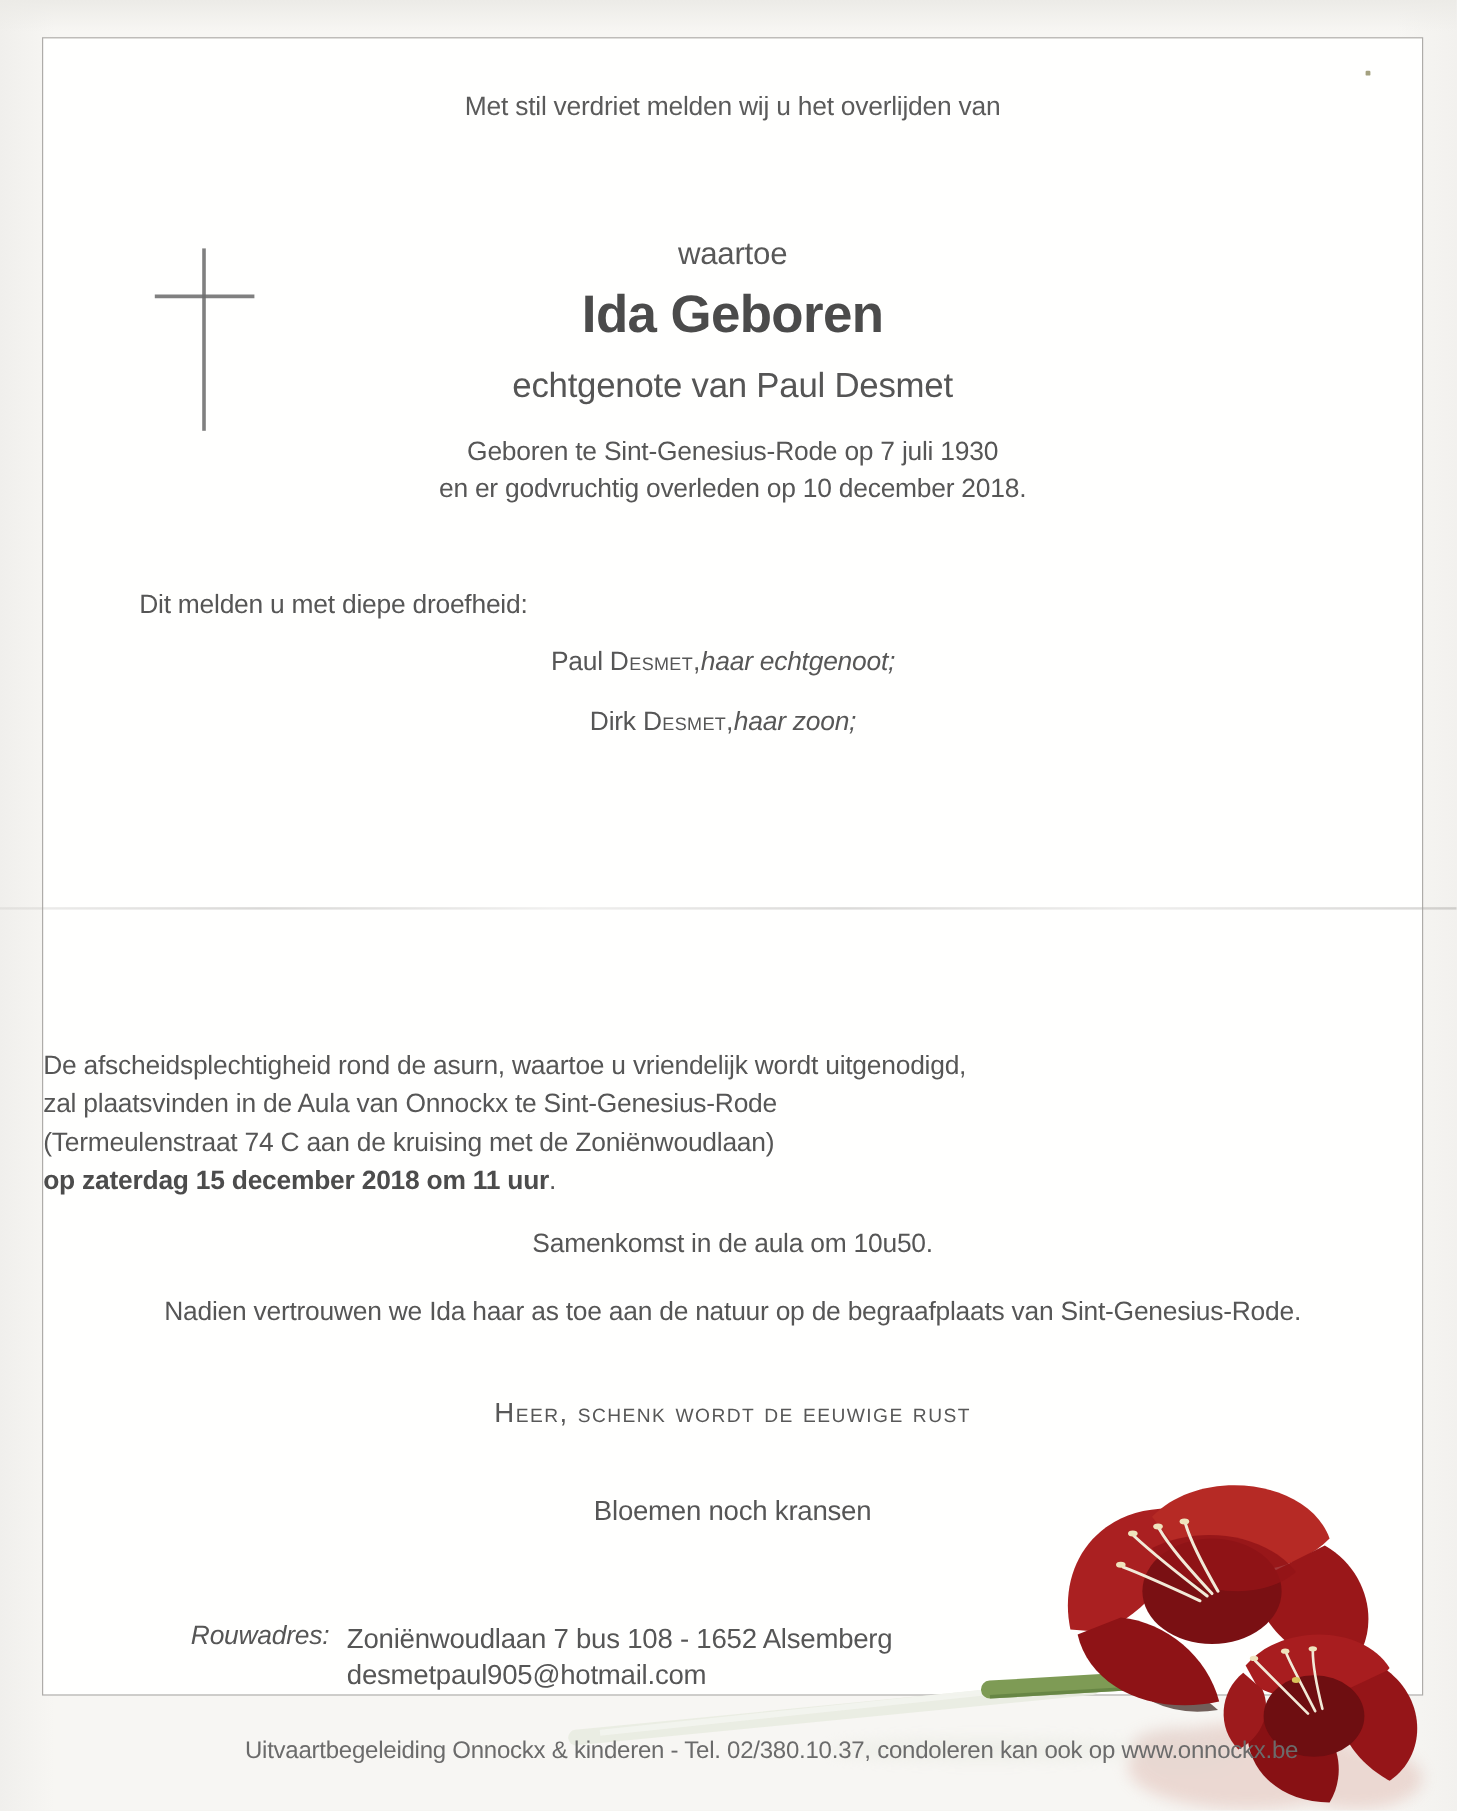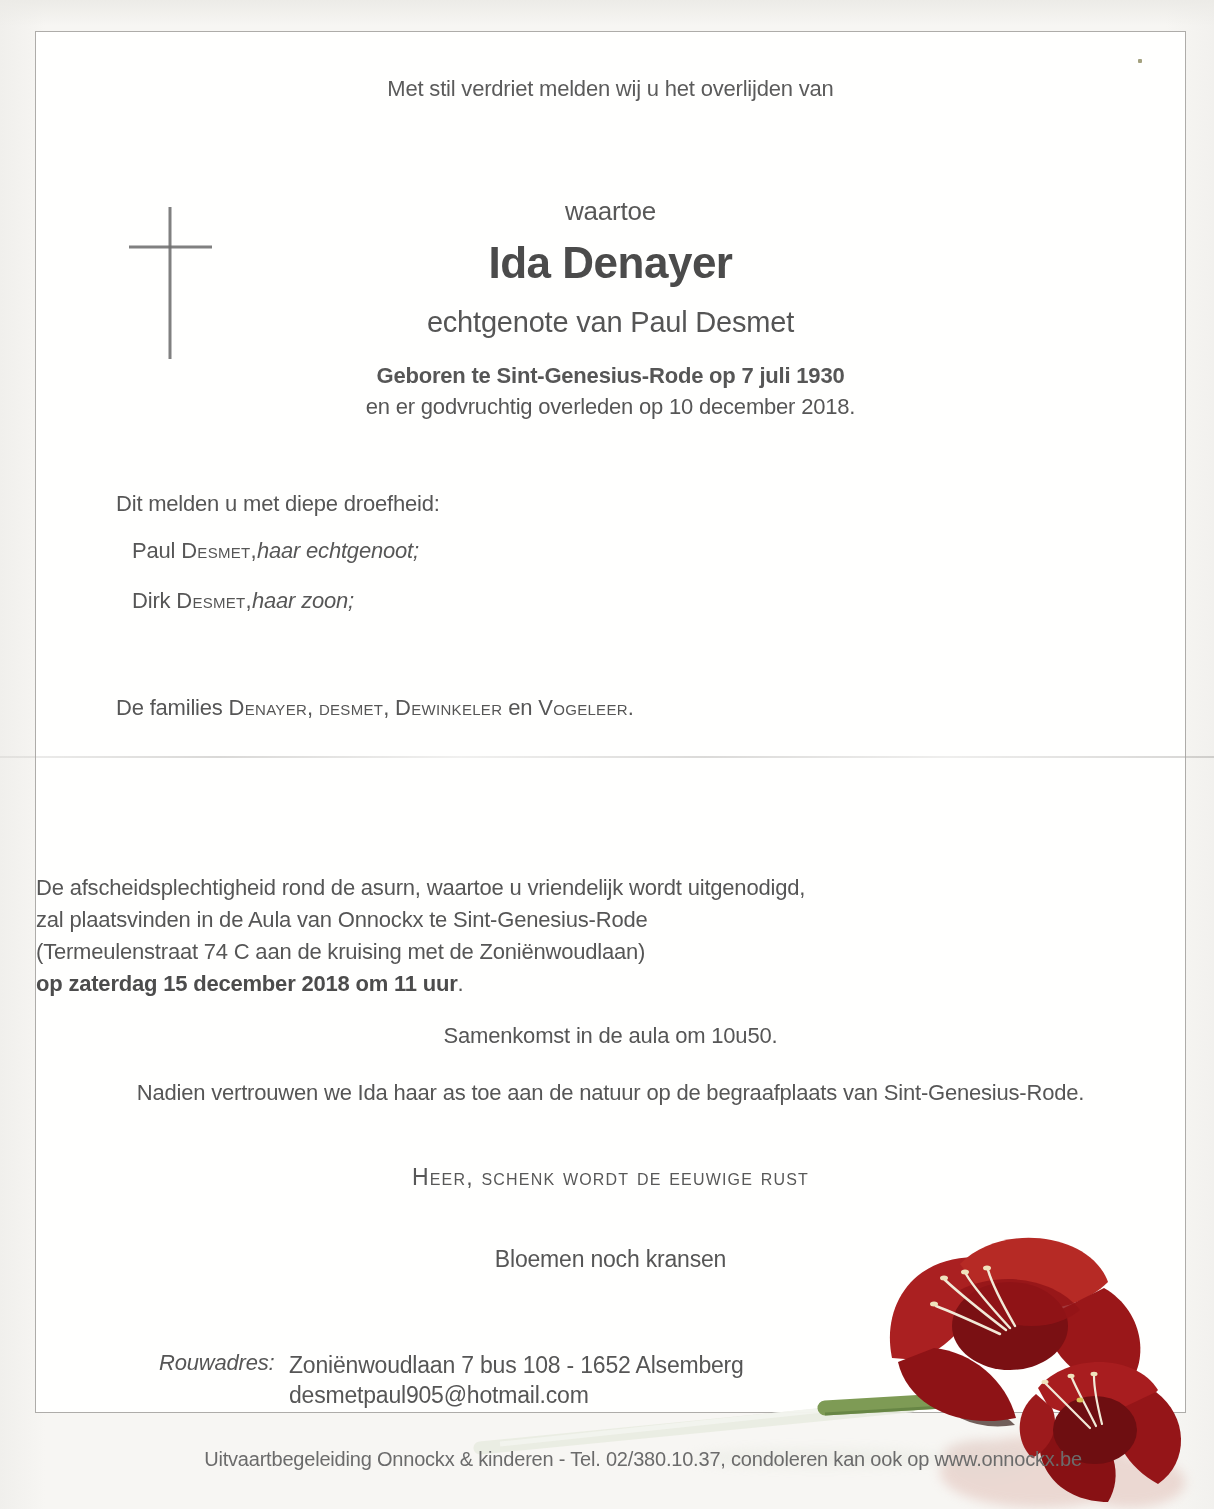--- a/index.html
+++ b/index.html
@@ -20,25 +20,25 @@
   .card{
     position:absolute;left:35px;top:31px;width:1149px;height:1380px;
     background:#fffffe;border:1px solid #aeaca9;
     color:#565656;letter-spacing:-0.2px;
   }
   .line{position:absolute;left:0;width:100%;text-align:center;}
   .intro{top:44px;font-size:22px;color:#5b5b5b;}
   .honorific{top:164px;font-size:26px;color:#585858;}
   .name{top:206px;font-size:44px;font-weight:bold;color:#4b4b4b;letter-spacing:-0.5px;}
   .subtitle{top:274px;font-size:29px;color:#555;}
-  .birth{top:331px;font-size:22px;font-weight:bold;}
+  .birth{top:331px;font-size:22px;}
   .death{top:362px;font-size:22px;}
   .cross{position:absolute;left:85px;top:167px;}
   .announce{position:absolute;left:80px;top:459px;font-size:22px;}
-  .rel-row{position:absolute;left:96px;width:973px;display:flex;justify-content:flex-start;font-size:22px;}
+  .rel-row{position:absolute;left:80px;width:973px;display:flex;justify-content:center;font-size:22px;}
   .rel-row.r1{top:506px;}
   .rel-row.r2{top:556px;}
   .rel-relation{font-style:italic;color:#575757;}
   .sc{font-variant:small-caps;letter-spacing:0.3px;}
   .families{position:absolute;left:80px;top:663px;font-size:22px;}
   .ceremony{position:absolute;left:0;top:840px;width:100%;text-align:left;font-size:22px;line-height:32px;}
   .ceremony b{color:#4c4c4c;}
   .gathering{top:991px;font-size:22px;}
   .committal{top:1048px;font-size:22px;}
   .prayer{top:1132px;font-size:23px;font-variant:small-caps;letter-spacing:1.2px;color:#585858;}
@@ -64,38 +64,37 @@
   <div class="card">
 
     <div class="line intro">Met stil verdriet melden wij u het overlijden van</div>
 
     <svg class="cross" width="100" height="170" viewBox="0 0 100 170">
       <line x1="49" y1="8" x2="49" y2="160" stroke="#6f6f6f" stroke-width="3" opacity="0.88"></line>
       <line x1="8" y1="48" x2="91" y2="48" stroke="#6f6f6f" stroke-width="3" opacity="0.88"></line>
     </svg>
 
     <div class="line honorific">waartoe</div>
-    <div class="line name">Ida Denayer</div>
+    <div class="line name">Ida Geboren</div>
     <div class="line subtitle">echtgenote van Paul Desmet</div>
     <div class="line birth">Geboren te Sint-Genesius-Rode op 7 juli 1930</div>
     <div class="line death">en er godvruchtig overleden op 10 december 2018.</div>
 
     <div class="announce">Dit melden u met diepe droefheid:</div>
 
     <div class="rel-row r1">
       <div class="rel-name"><span>Paul </span><span class="sc">Desmet,</span></div>
       <div class="rel-relation">haar echtgenoot;</div>
     </div>
 
     <div class="rel-row r2">
       <div class="rel-name"><span>Dirk </span><span class="sc">Desmet,</span></div>
       <div class="rel-relation">haar zoon;</div>
     </div>
 
-    <div class="families"><span>De families </span><span class="sc">Denayer</span><span>, </span><span class="sc">desmet</span><span>, </span><span class="sc">Dewinkeler</span><span> en </span><span class="sc">Vogeleer</span><span>.</span></div>
 
     <div class="ceremony">
       <div>De afscheidsplechtigheid rond de asurn, waartoe u vriendelijk wordt uitgenodigd,</div>
       <div>zal plaatsvinden in de Aula van Onnockx te Sint-Genesius-Rode</div>
       <div>(Termeulenstraat 74 C aan de kruising met de Zoniënwoudlaan)</div>
       <div><b>op zaterdag 15 december 2018 om 11 uur</b><span>.</span></div>
     </div>
 
     <div class="line gathering">Samenkomst in de aula om 10u50.</div>
     <div class="line committal">Nadien vertrouwen we Ida haar as toe aan de natuur op de begraafplaats van Sint-Genesius-Rode.</div>

